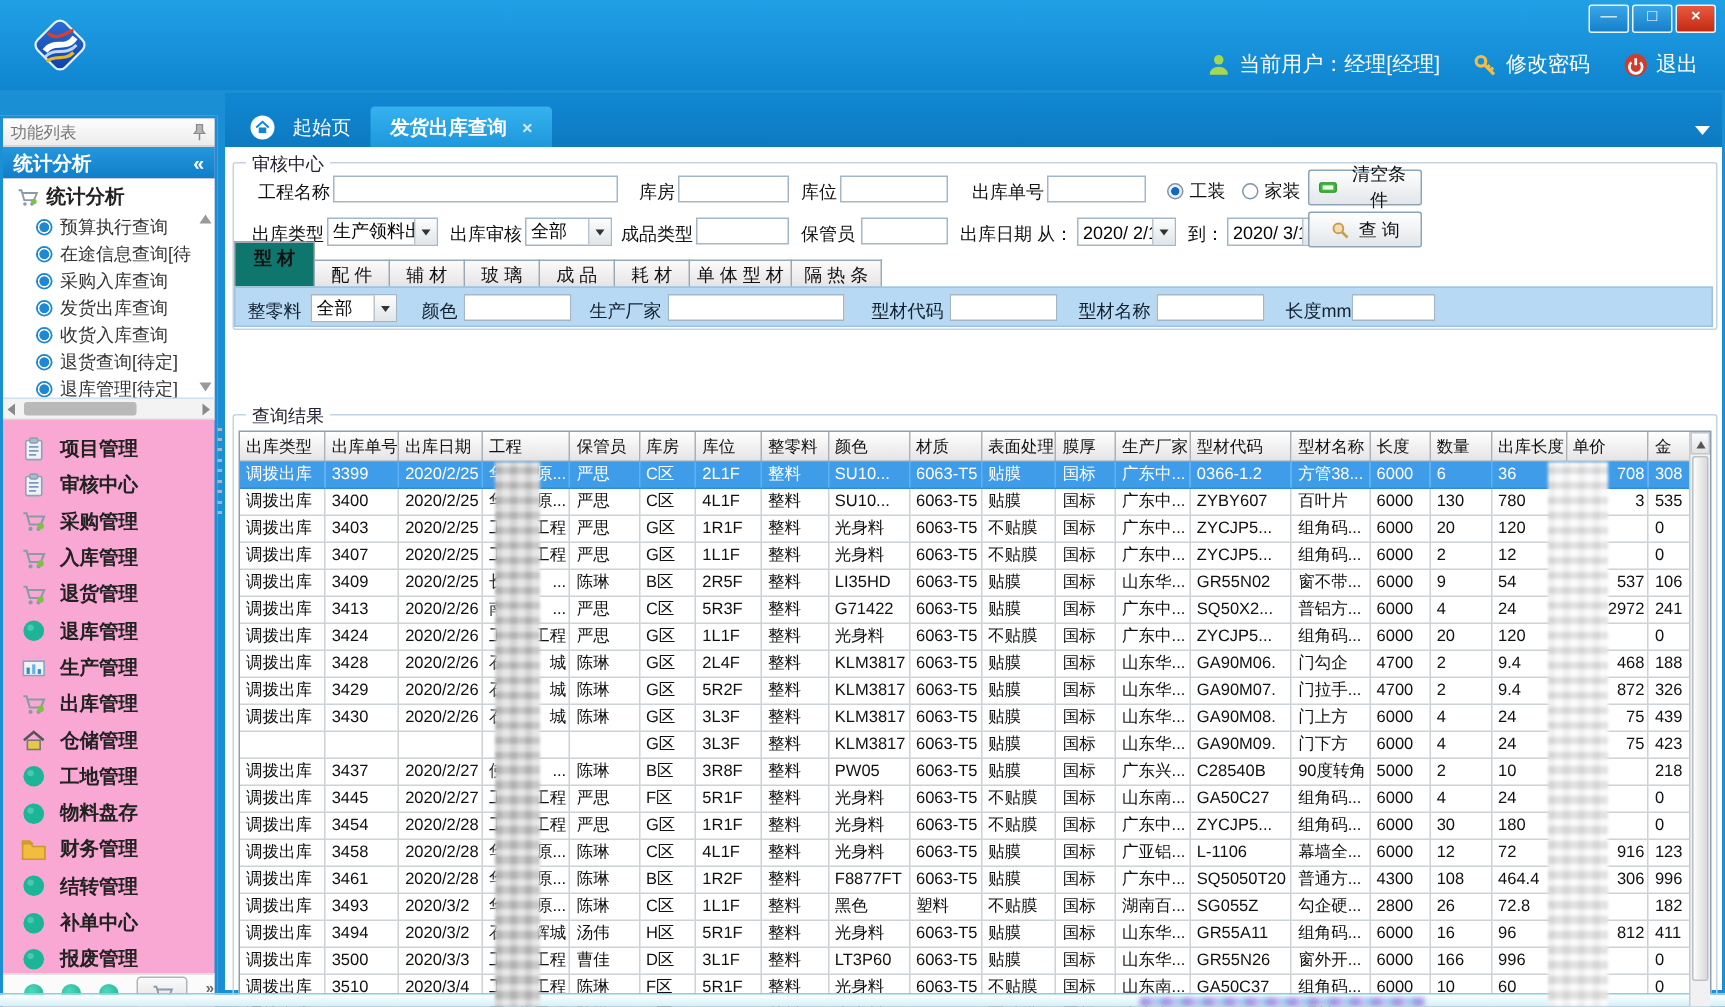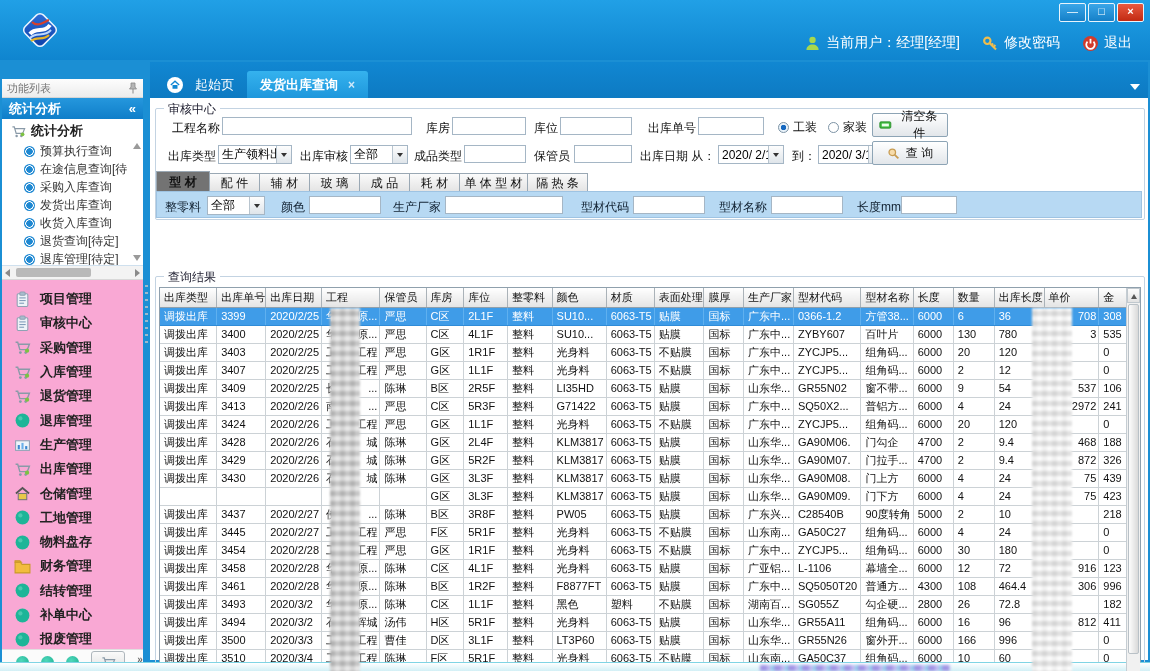--- a/index.html
+++ b/index.html
@@ -78,21 +78,21 @@
   .rdot{width:11px;height:11px;border-radius:50%;border:1px solid #7d93a5;background:#fff;box-sizing:border-box;}
   .rdot.on{background:radial-gradient(circle,#1467c0 0 2.5px,#e8f2fa 3px);}
   .pushbtn{position:absolute;height:24px;border:1px solid #8da4b5;border-radius:2px;
     background:linear-gradient(#ffffff,#e2e6ea);font-size:12px;color:#111;display:flex;align-items:center;
     justify-content:center;gap:6px;cursor:pointer;font-family:inherit;}
   
   .mat-tabs{position:absolute;left:0;display:flex;align-items:flex-end;height:21px;}
   .mtab{height:19px;line-height:19px;text-align:center;font-size:12px;color:#111;background:linear-gradient(#fbfbfb,#e4e4e4);
     border:1px solid #9aa8b4;border-left:none;cursor:pointer;box-sizing:border-box;white-space:nowrap;}
   .mtab:first-child{border-left:1px solid #9aa8b4;}
-  .mtab.active{background:#737373;border-bottom:1px solid #fff;height:21px;line-height:21px;font-weight:bold;}
+  .mtab.active{background:#0f766e;border-bottom:1px solid #fff;height:31px;line-height:21px;font-weight:bold;}
   .filter-bar{position:absolute;background:#b7d9f3;border:1px solid #9ec3e2;box-sizing:border-box;}
   .filter-bar .qlabel{color:#102030;}
   
   .gridwrap{position:absolute;border:1px solid #8fa0ad;background:#fff;overflow:hidden;box-sizing:border-box;}
   table.grid{border-collapse:collapse;table-layout:fixed;font-size:11px;color:#111;}
   table.grid th{height:19px;background:linear-gradient(#ffffff,#e4e4e4);border-right:1px solid #aab2b8;
     border-bottom:1px solid #8fa0ad;font-weight:normal;text-align:left;padding:0 0 0 4px;white-space:nowrap;overflow:hidden;}
   table.grid td{height:17px;border-right:1px solid #ccd2d6;border-bottom:1px solid #ccd2d6;padding:0;}
   .cw{height:17px;line-height:17px;padding:0 2px 0 4px;white-space:nowrap;overflow:hidden;display:flex;}
   .cw .gap{flex:1;}

